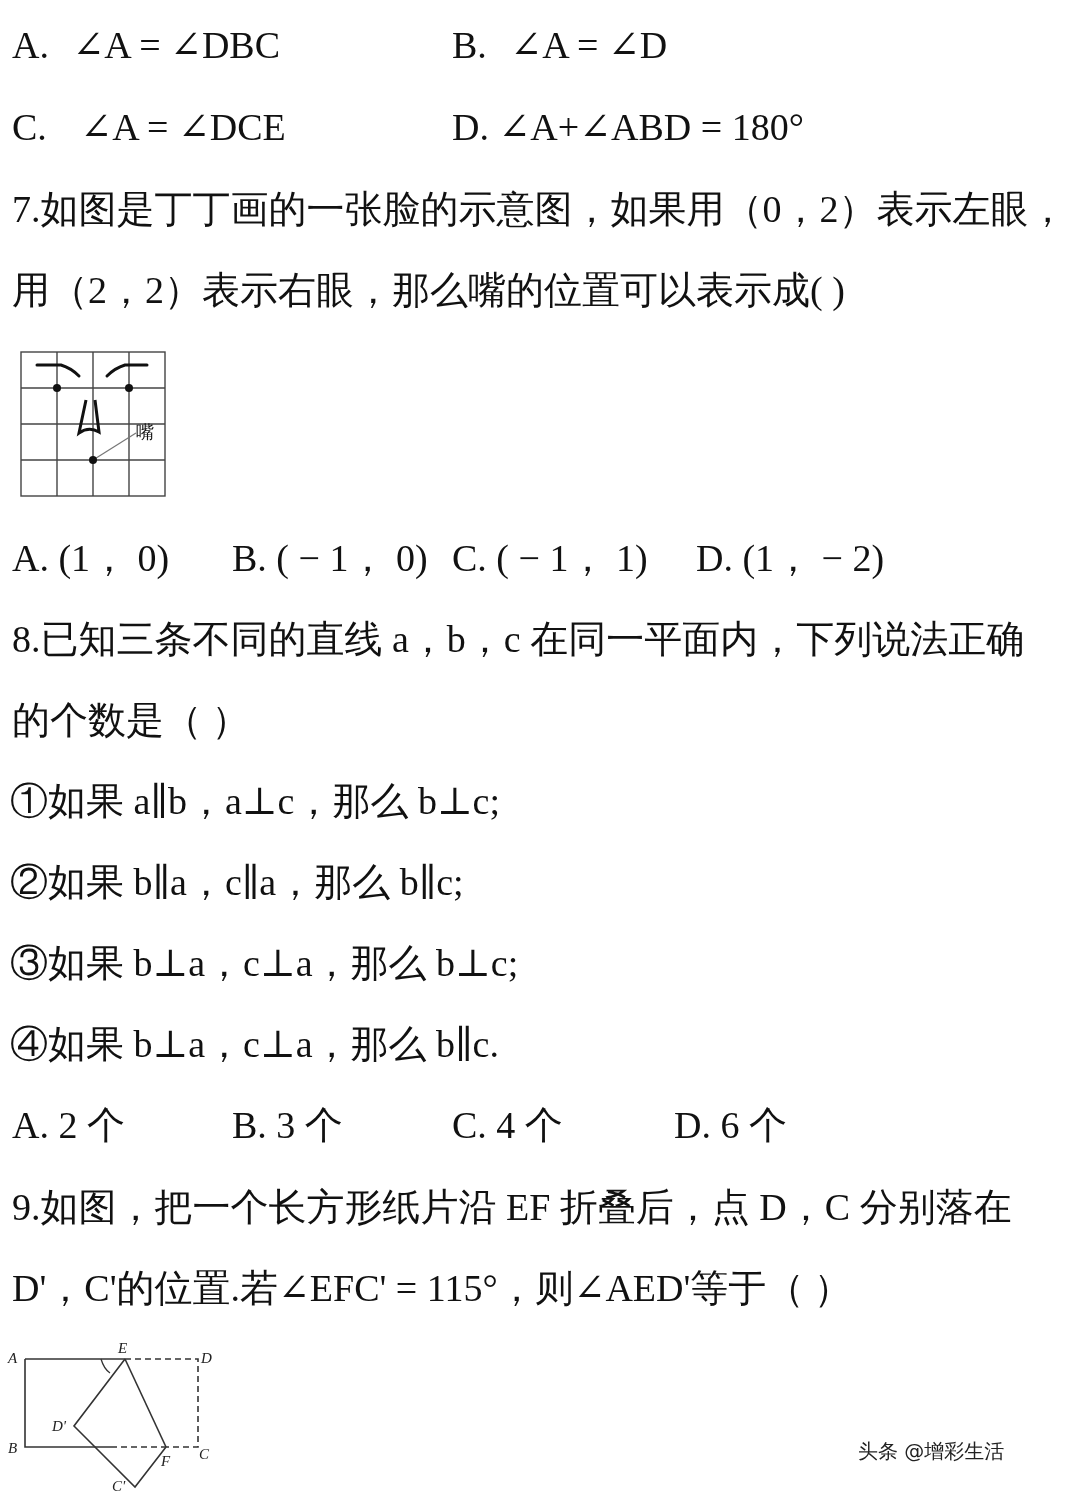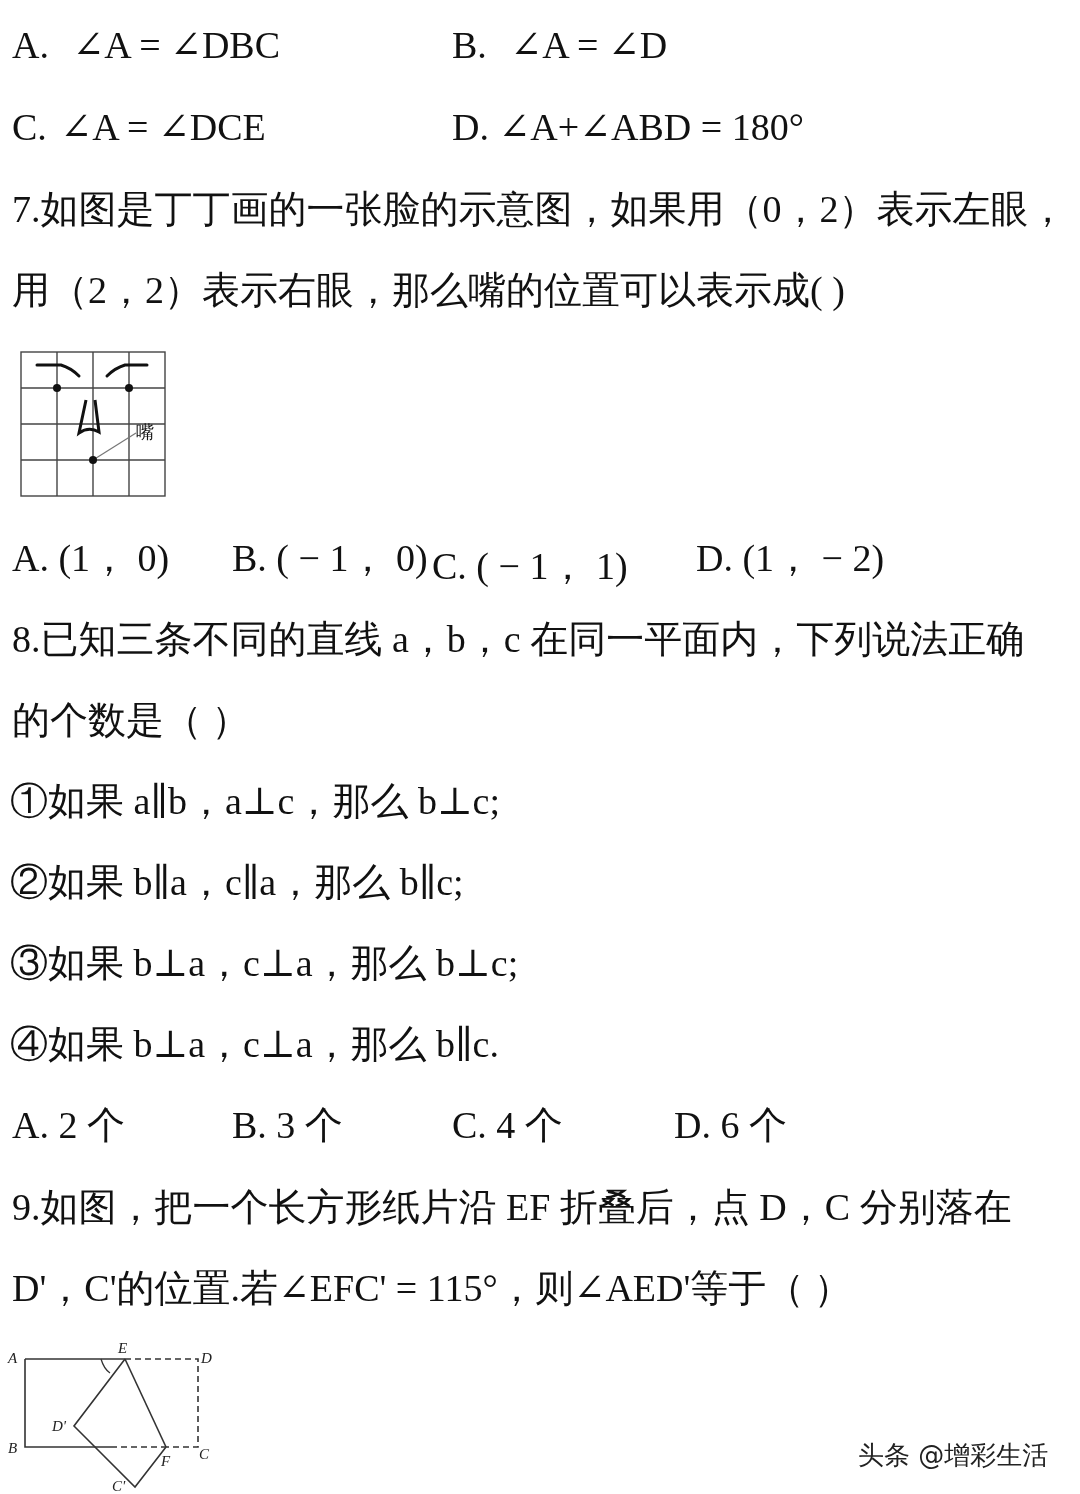--- a/index.html
+++ b/index.html
@@ -10,40 +10,40 @@
   }
   .line {
     position: absolute; left: 12px; white-space: nowrap;
     font-size: 38px; line-height: 46px;
   }
   .math { }
   .opt { position: absolute; white-space: nowrap; font-size: 38px; line-height: 46px; }
   .face { position: absolute; left: 19px; top: 350px; }
   .fold { position: absolute; left: 0px; top: 1335px; }
   .watermark {
-    position: absolute; left: 858px; top: 1438px; font-size: 26px;
+    position: absolute; left: 858px; top: 1438px; font-size: 20px;
     font-family: "DejaVu Sans", sans-serif; color: #222;
     text-shadow: 1px 1px 0 #fff, -1px -1px 0 #fff;
   }
   .lbl { font-family: "Liberation Serif", serif; font-style: italic; font-size: 15px; fill: #222; }
 </style>
 </head>
 <body>
 
 <div class="opt" style="left:12px; top:22px;">
   <span>A.</span>
   <span class="math" style="margin-left:14px;">∠A = ∠DBC</span>
 </div>
 <div class="opt" style="left:452px; top:22px;">
   <span>B.</span>
   <span class="math" style="margin-left:14px;">∠A = ∠D</span>
 </div>
 <div class="opt" style="left:12px; top:104px;">
   <span>C.</span>
-  <span class="math" style="margin-left:4px;">∠A = ∠DCE</span>
+  <span class="math" style="margin-left:24px;">∠A = ∠DCE</span>
 </div>
 <div class="opt" style="left:452px; top:104px;">
   <span>D.</span>
   <span class="math" style="margin-left:0;">∠A+∠ABD = 180°</span>
 </div>
 
 <div class="line" style="top:186px;">7.如图是丁丁画的一张脸的示意图，如果用（0，2）表示左眼，</div>
 <div class="line" style="top:267px;">用（2，2）表示右眼，那么嘴的位置可以表示成(      )</div>
 
 <svg class="face" width="148" height="148" viewBox="0 0 148 148">
@@ -63,21 +63,21 @@
   <circle cx="38" cy="38" r="4" fill="#111"></circle>
   <circle cx="110" cy="38" r="4" fill="#111"></circle>
   <path d="M67 50 L60 83 Q70 76 80 82 L76 50" stroke="#111" stroke-width="3" fill="none"></path>
   <line x1="74" y1="110" x2="117" y2="83" stroke="#777" stroke-width="1.2"></line>
   <circle cx="74" cy="110" r="4" fill="#111"></circle>
   <text x="117" y="88" font-size="18" fill="#111" font-family="DejaVu Sans, sans-serif">嘴</text>
 </svg>
 
 <div class="opt" style="left:12px; top:535px;">A. (1，  0)</div>
 <div class="opt" style="left:232px; top:535px;">B. ( − 1，  0)</div>
-<div class="opt" style="left:432px; top:535px;margin-top:8px;">C.    ( − 1，  1)</div>
+<div class="opt" style="left:452px; top:535px;">C.    ( − 1，  1)</div>
 <div class="opt" style="left:696px; top:535px;">D.    (1，   − 2)</div>
 
 <div class="line" style="top:616px;">8.已知三条不同的直线 a，b，c 在同一平面内，下列说法正确</div>
 <div class="line" style="top:697px;">的个数是（ ）</div>
 <div class="line" style="top:778px; left:10px;">①如果 a∥b，a⊥c，那么 b⊥c;</div>
 <div class="line" style="top:859px; left:10px;">②如果 b∥a，c∥a，那么 b∥c;</div>
 <div class="line" style="top:940px; left:10px;">③如果 b⊥a，c⊥a，那么 b⊥c;</div>
 <div class="line" style="top:1021px; left:10px;">④如果 b⊥a，c⊥a，那么 b∥c.</div>
 
 <div class="opt" style="left:12px; top:1102px;">A. 2 个</div>

